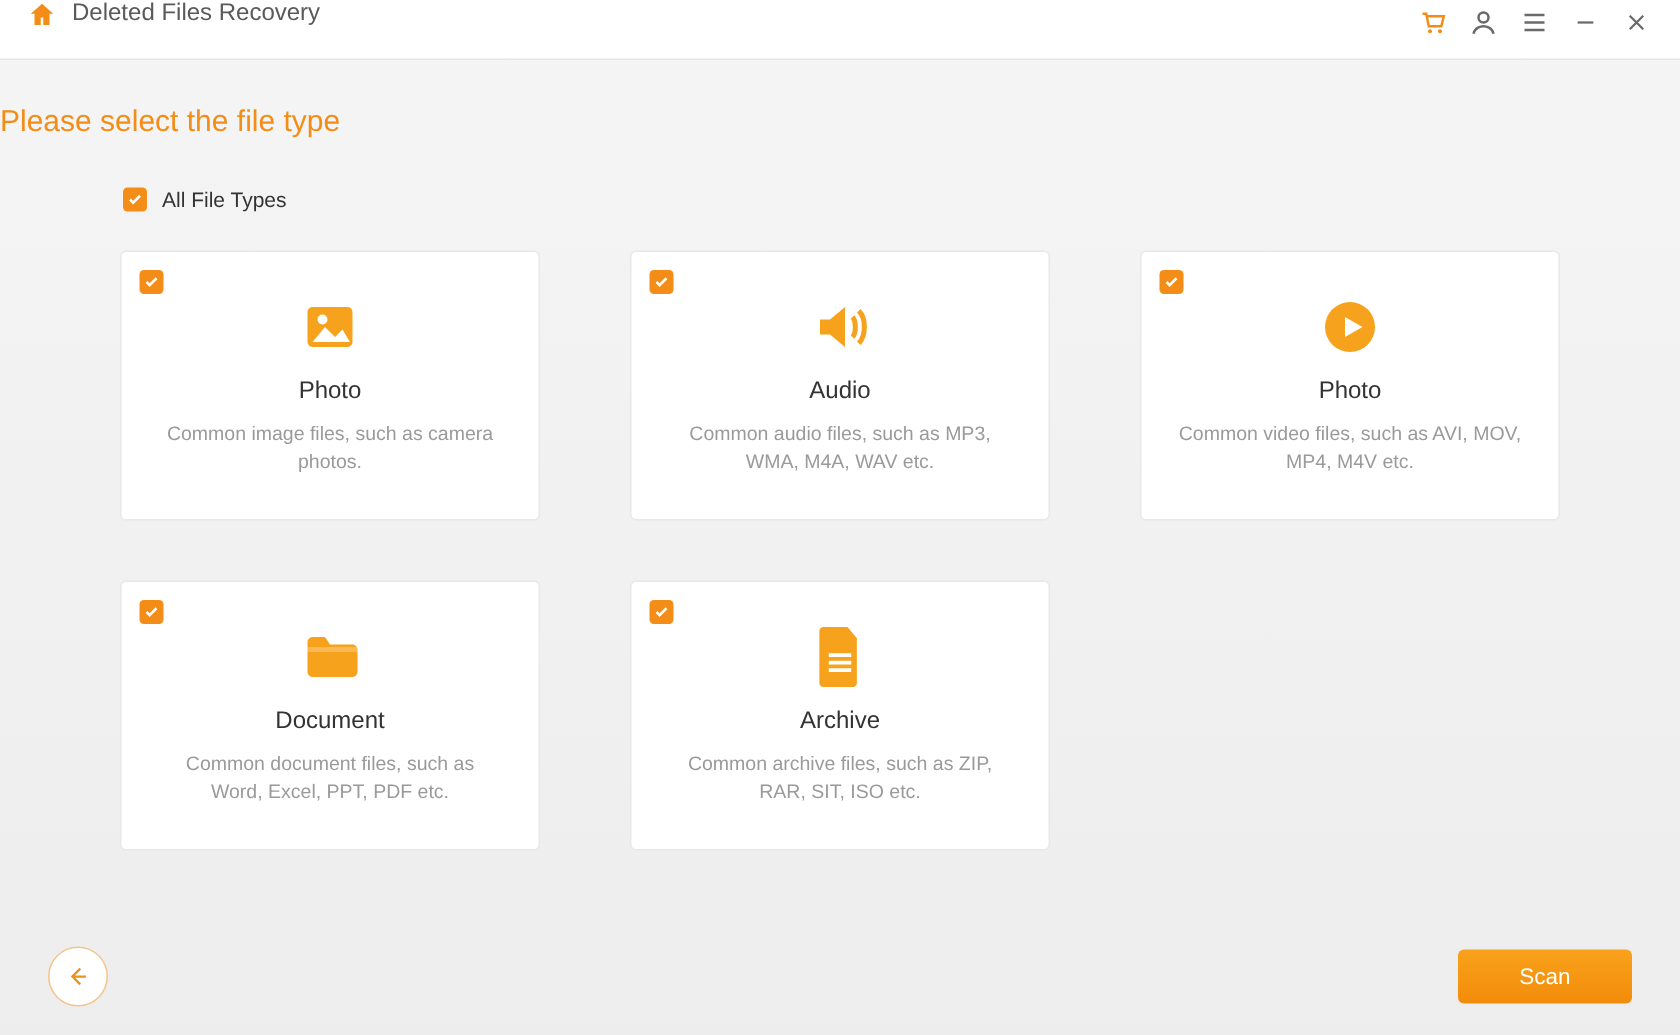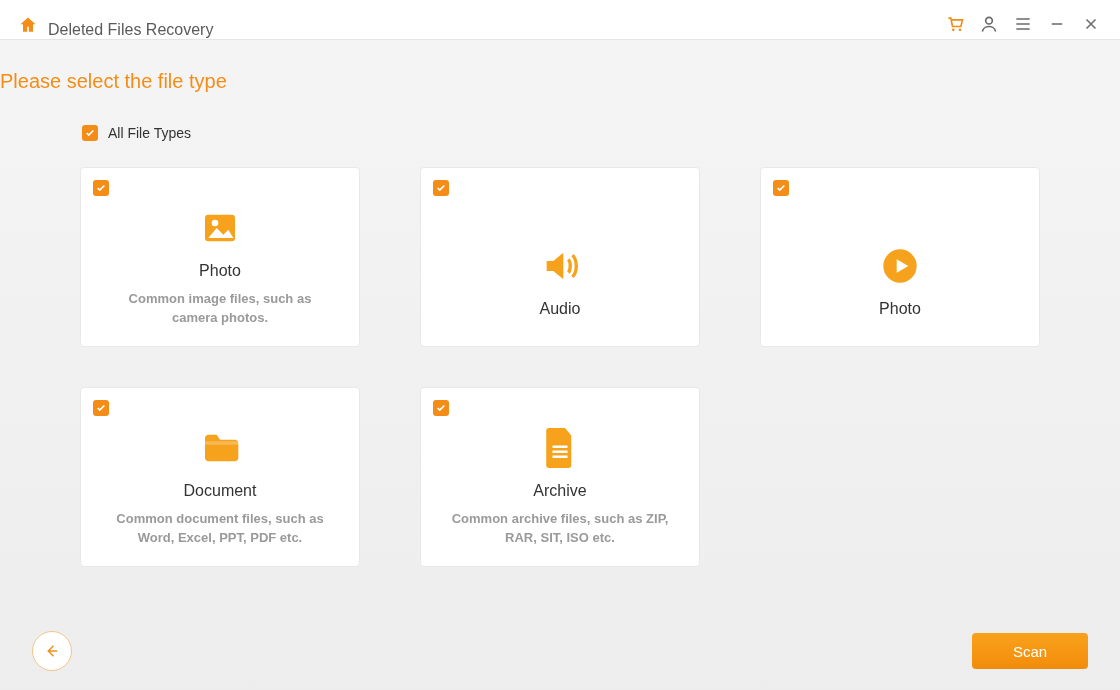--- a/index.html
+++ b/index.html
@@ -1,43 +1,43 @@
 <!DOCTYPE html>
 <html><head>
 <meta charset="utf-8">
 <style>
 * { margin:0; padding:0; box-sizing:border-box; font-family:"Segoe UI",Arial,sans-serif; }
 html,body { width:1120px; height:690px; overflow:hidden; }
 body { background:linear-gradient(180deg,#f5f5f5 0%,#ededed 100%); display:flex; flex-direction:column; }
 
 
-.titlebar { height:40px; background:#fff; border-bottom:1px solid #e5e5e5; display:flex; align-items:flex-end; padding:0 14px 0 18px; }
+.titlebar { height:40px; background:#fff; border-bottom:1px solid #e5e5e5; display:flex; align-items:flex-start; padding:0 14px 0 18px; }
 .titlebar .home-icon { color:#f38d17; margin-right:10px; }
 .titlebar .title { font-size:16px; color:#5a5a5a; flex:0 0 auto; }
 .titlebar .spacer { flex:1; }
 .titlebar .tool { width:30px; height:30px; display:flex; align-items:center; justify-content:center; color:#6a6a6a; cursor:pointer; margin-left:4px; }
 .titlebar .tool.cart { color:#f38d17; }
 .titlebar .tool svg { display:block; }
 
 
 .heading { font-size:20px; color:#f38d17; margin-top:30px; font-weight:400; }
 
 
 .alltypes { display:flex; align-items:center; margin:32px 0 0 82px; }
 .chk { width:16px; height:16px; border-radius:3px; background:#f38d17; display:flex; align-items:center; justify-content:center; margin-right:10px; cursor:pointer; }
 .chk svg { display:block; }
 .alltypes-label { font-size:14px; color:#333; }
 
 
 .grid { display:grid; grid-template-columns:repeat(3,280px); column-gap:60px; row-gap:40px; margin:26px auto 0 auto; width:960px; }
-.card { position:relative; background:#fff; border:1px solid #e8e8e8; border-radius:4px; height:180px; display:flex; flex-direction:column; align-items:center; justify-content:flex-end; padding:20px 24px 18px 24px; cursor:pointer; }
+.card { position:relative; background:#fff; border:1px solid #e8e8e8; border-radius:4px; height:180px; display:flex; flex-direction:column; align-items:center; justify-content:center; padding:20px 24px 18px 24px; cursor:pointer; }
 .card .chk { position:absolute; top:12px; left:12px; margin:0; }
 .card-icon { width:40px; height:40px; display:flex; align-items:center; justify-content:center; color:#f6a21c; margin-bottom:14px; }
 .card-title { font-size:16px; color:#333; margin-bottom:10px; }
-.card-desc { font-size:13px; color:#9a9a9a; text-align:center; line-height:1.45;font-weight:bold; }
+.card-desc { font-size:13px; color:#9a9a9a; text-align:center; line-height:1.45; }
 
 
 .footer { margin-top:auto; height:78px; display:flex; align-items:center; padding:0 32px; }
 .back-btn { width:40px; height:40px; border-radius:50%; border:1px solid #f3c58b; background:#fff; display:flex; align-items:center; justify-content:center; color:#e9921f; cursor:pointer; }
 .footer .spacer { flex:1; }
 .scan-btn { width:116px; height:36px; background:linear-gradient(180deg,#f9a21b,#f28c0b); border:none; border-radius:4px; color:#fff; font-size:15px; cursor:pointer; }
 
 
 svg { fill:currentColor; }
 </style>
@@ -118,35 +118,37 @@
           <path fill="none" stroke="#fff" stroke-width="4" d="M4 12l5 5L20 6"></path>
         </svg>
       </span>
     <span class="card-icon">
       <svg width="40" height="40" viewBox="0 0 24 24">
           <path d="M4 9v6h4l6 5V4L8 9H4z"></path>
           <path fill="none" stroke="currentColor" stroke-width="2" d="M17 8c1.5 1.5 1.5 6.5 0 8M19.5 5.5c3 3 3 10 0 13"></path>
         </svg>
     </span>
     <div class="card-title">Audio</div>
+    <div class="card-desc">Common audio files, such as MP3, WMA, M4A, WAV etc.</div>
   </div>
 
   <div class="card">
     <span class="chk">
         <svg width="10" height="10" viewBox="0 0 24 24">
           <path fill="none" stroke="#fff" stroke-width="4" d="M4 12l5 5L20 6"></path>
         </svg>
       </span>
     <span class="card-icon">
       <svg width="40" height="40" viewBox="0 0 24 24">
           <circle cx="12" cy="12" r="10"></circle>
           <path fill="#fff" d="M10 8l7 4-7 4z"></path>
         </svg>
     </span>
     <div class="card-title">Photo</div>
+    <div class="card-desc">Common video files, such as AVI, MOV, MP4, M4V etc.</div>
   </div>
 
   <div class="card">
     <span class="chk">
         <svg width="10" height="10" viewBox="0 0 24 24">
           <path fill="none" stroke="#fff" stroke-width="4" d="M4 12l5 5L20 6"></path>
         </svg>
       </span>
     <span class="card-icon">
       <svg width="40" height="40" viewBox="0 0 24 24">

